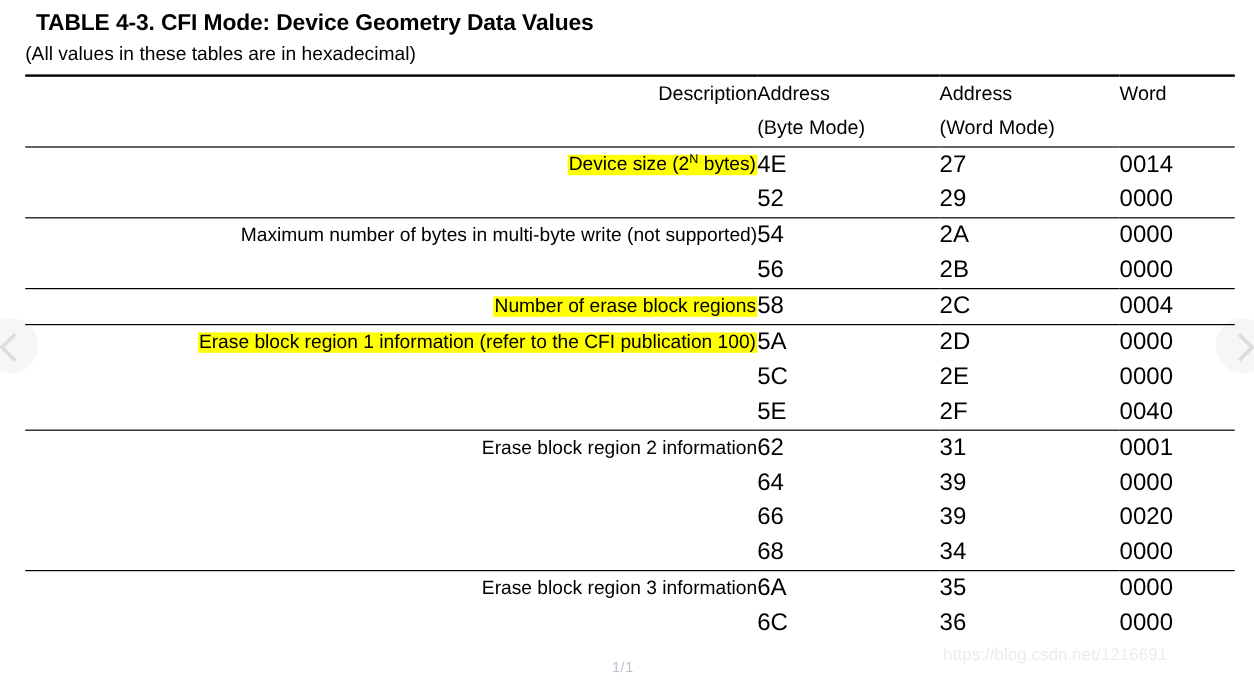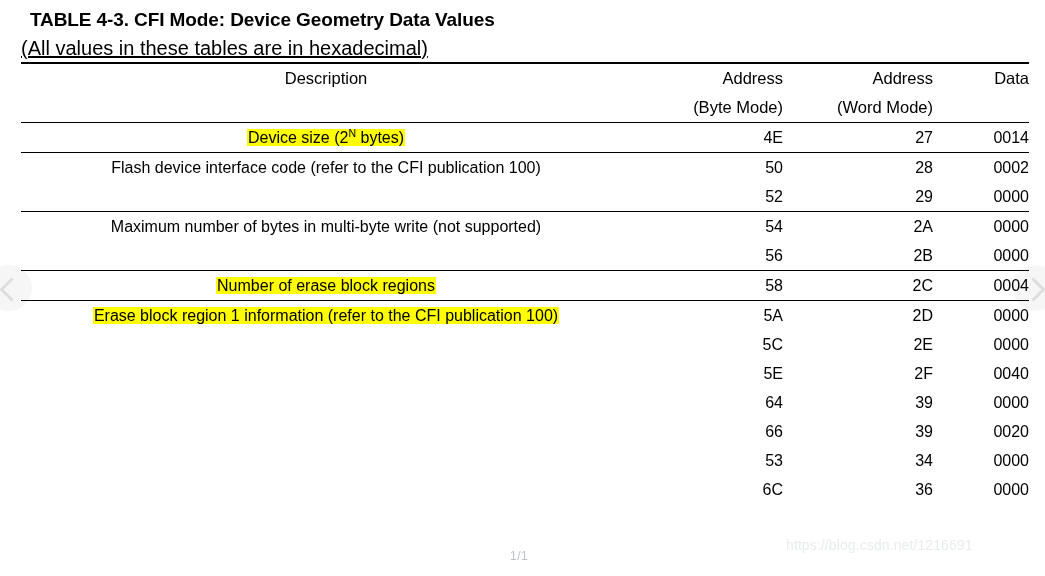--- a/index.html
+++ b/index.html
@@ -23,24 +23,23 @@
     top: 9px;
     font-size: 19px;
     font-weight: bold;
     letter-spacing: -0.1px;
     white-space: nowrap;
   }
   .doc-subtitle {
     position: absolute;
     left: 21px;
     top: 37px;
-    font-size: 20px;
+    font-size: 16px;
     font-weight: normal;
     white-space: nowrap;
-    text-decoration: underline;
   }
 
   
   .table-wrap {
     position: absolute;
     left: 21px;
     top: 62px;
     width: 1008px;
   }
   table.cfi {
@@ -68,39 +67,39 @@
 
   
   .hdr-cell {
     font-weight: bold;
     font-size: 16.5px;
     line-height: 29px;
     height: 58px;
   }
   .hdr-desc {
     padding-left: 28px;
-    text-align: center;
-  }
-  .hdr-center { text-align: right; }
+    text-align: right;
+  }
+  .hdr-center { text-align: left; }
   .hdr-l2 { display: block; }
 
   
   .c-desc {
     padding-left: 28px;
     font-size: 16px;
     line-height: 29px;
     height: 29px;
     white-space: nowrap;
-    text-align: center;
+    text-align: right;
   }
   .c-num {
-    font-size: 16px;
+    font-size: 20px;
     line-height: 29px;
     height: 29px;
-    text-align: right;
+    text-align: left;
   }
   .hl { background: #ffff00; }
   .desc-text.hl { padding: 0 1px; }
   .desc-text { display: inline; }
   sup { font-size: 10.5px; vertical-align: super; line-height: 0; }
 
   
   .nav-arrow {
     position: absolute;
     width: 46px;
@@ -161,37 +160,31 @@
         </th>
         <th class="hdr-cell hdr-center">
           <span class="hdr-l2">Address</span>
           <span class="hdr-l2">(Byte Mode)</span>
         </th>
         <th class="hdr-cell hdr-center">
           <span class="hdr-l2">Address</span>
           <span class="hdr-l2">(Word Mode)</span>
         </th>
         <th class="hdr-cell hdr-center">
-          <span class="hdr-l2">Data</span>
+          <span class="hdr-l2">Word</span>
         </th>
       </tr>
     </thead>
     <tbody id="tbody">
         <tr class="sect">
           <td class="c-desc"><span class="desc-text hl">Device size (2<sup>N</sup> bytes)</span></td>
           <td class="c-num">4E</td>
           <td class="c-num">27</td>
           <td class="c-num">0014</td>
         </tr>
-        <tr class="sect">
-          <td class="c-desc"><span class="desc-text">Flash device interface code (refer to the CFI publication 100)</span></td>
-          <td class="c-num">50</td>
-          <td class="c-num">28</td>
-          <td class="c-num">0002</td>
-        </tr>
         <tr class="">
           <td class="c-desc">&nbsp;</td>
           <td class="c-num">52</td>
           <td class="c-num">29</td>
           <td class="c-num">0000</td>
         </tr>
         <tr class="sect">
           <td class="c-desc"><span class="desc-text">Maximum number of bytes in multi-byte write (not supported)</span></td>
           <td class="c-num">54</td>
           <td class="c-num">2A</td>
@@ -220,36 +213,48 @@
           <td class="c-num">5C</td>
           <td class="c-num">2E</td>
           <td class="c-num">0000</td>
         </tr>
         <tr class="">
           <td class="c-desc">&nbsp;</td>
           <td class="c-num">5E</td>
           <td class="c-num">2F</td>
           <td class="c-num">0040</td>
         </tr>
+        <tr class="sect">
+          <td class="c-desc"><span class="desc-text">Erase block region 2 information</span></td>
+          <td class="c-num">62</td>
+          <td class="c-num">31</td>
+          <td class="c-num">0001</td>
+        </tr>
         <tr class="">
           <td class="c-desc">&nbsp;</td>
           <td class="c-num">64</td>
           <td class="c-num">39</td>
           <td class="c-num">0000</td>
         </tr>
         <tr class="">
           <td class="c-desc">&nbsp;</td>
           <td class="c-num">66</td>
           <td class="c-num">39</td>
           <td class="c-num">0020</td>
         </tr>
         <tr class="">
           <td class="c-desc">&nbsp;</td>
-          <td class="c-num">53</td>
+          <td class="c-num">68</td>
           <td class="c-num">34</td>
+          <td class="c-num">0000</td>
+        </tr>
+        <tr class="sect">
+          <td class="c-desc"><span class="desc-text">Erase block region 3 information</span></td>
+          <td class="c-num">6A</td>
+          <td class="c-num">35</td>
           <td class="c-num">0000</td>
         </tr>
         <tr class="">
           <td class="c-desc">&nbsp;</td>
           <td class="c-num">6C</td>
           <td class="c-num">36</td>
           <td class="c-num">0000</td>
         </tr>
       </tbody>
   </table>

